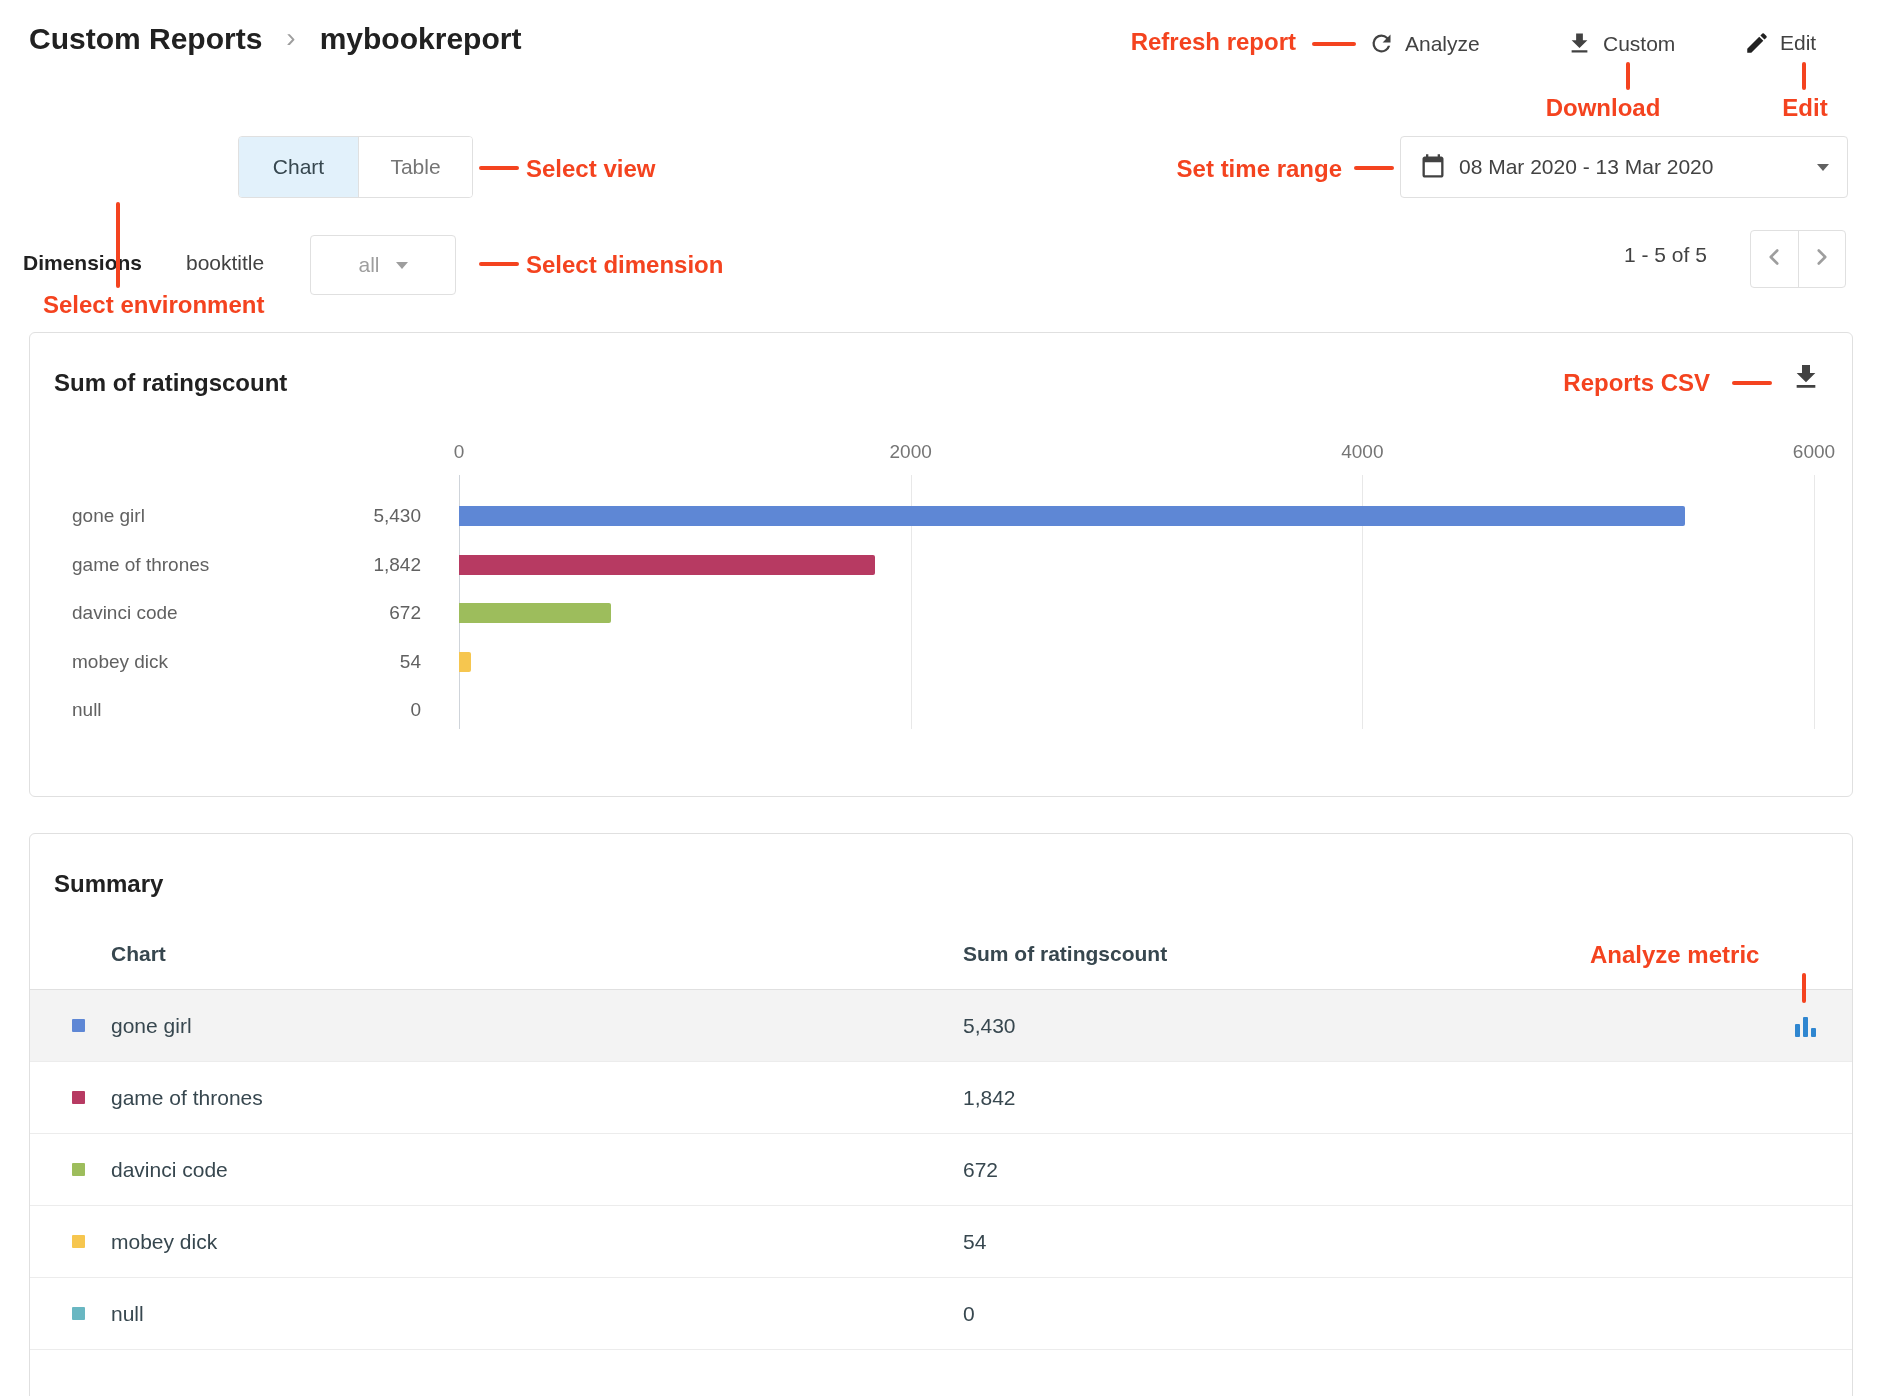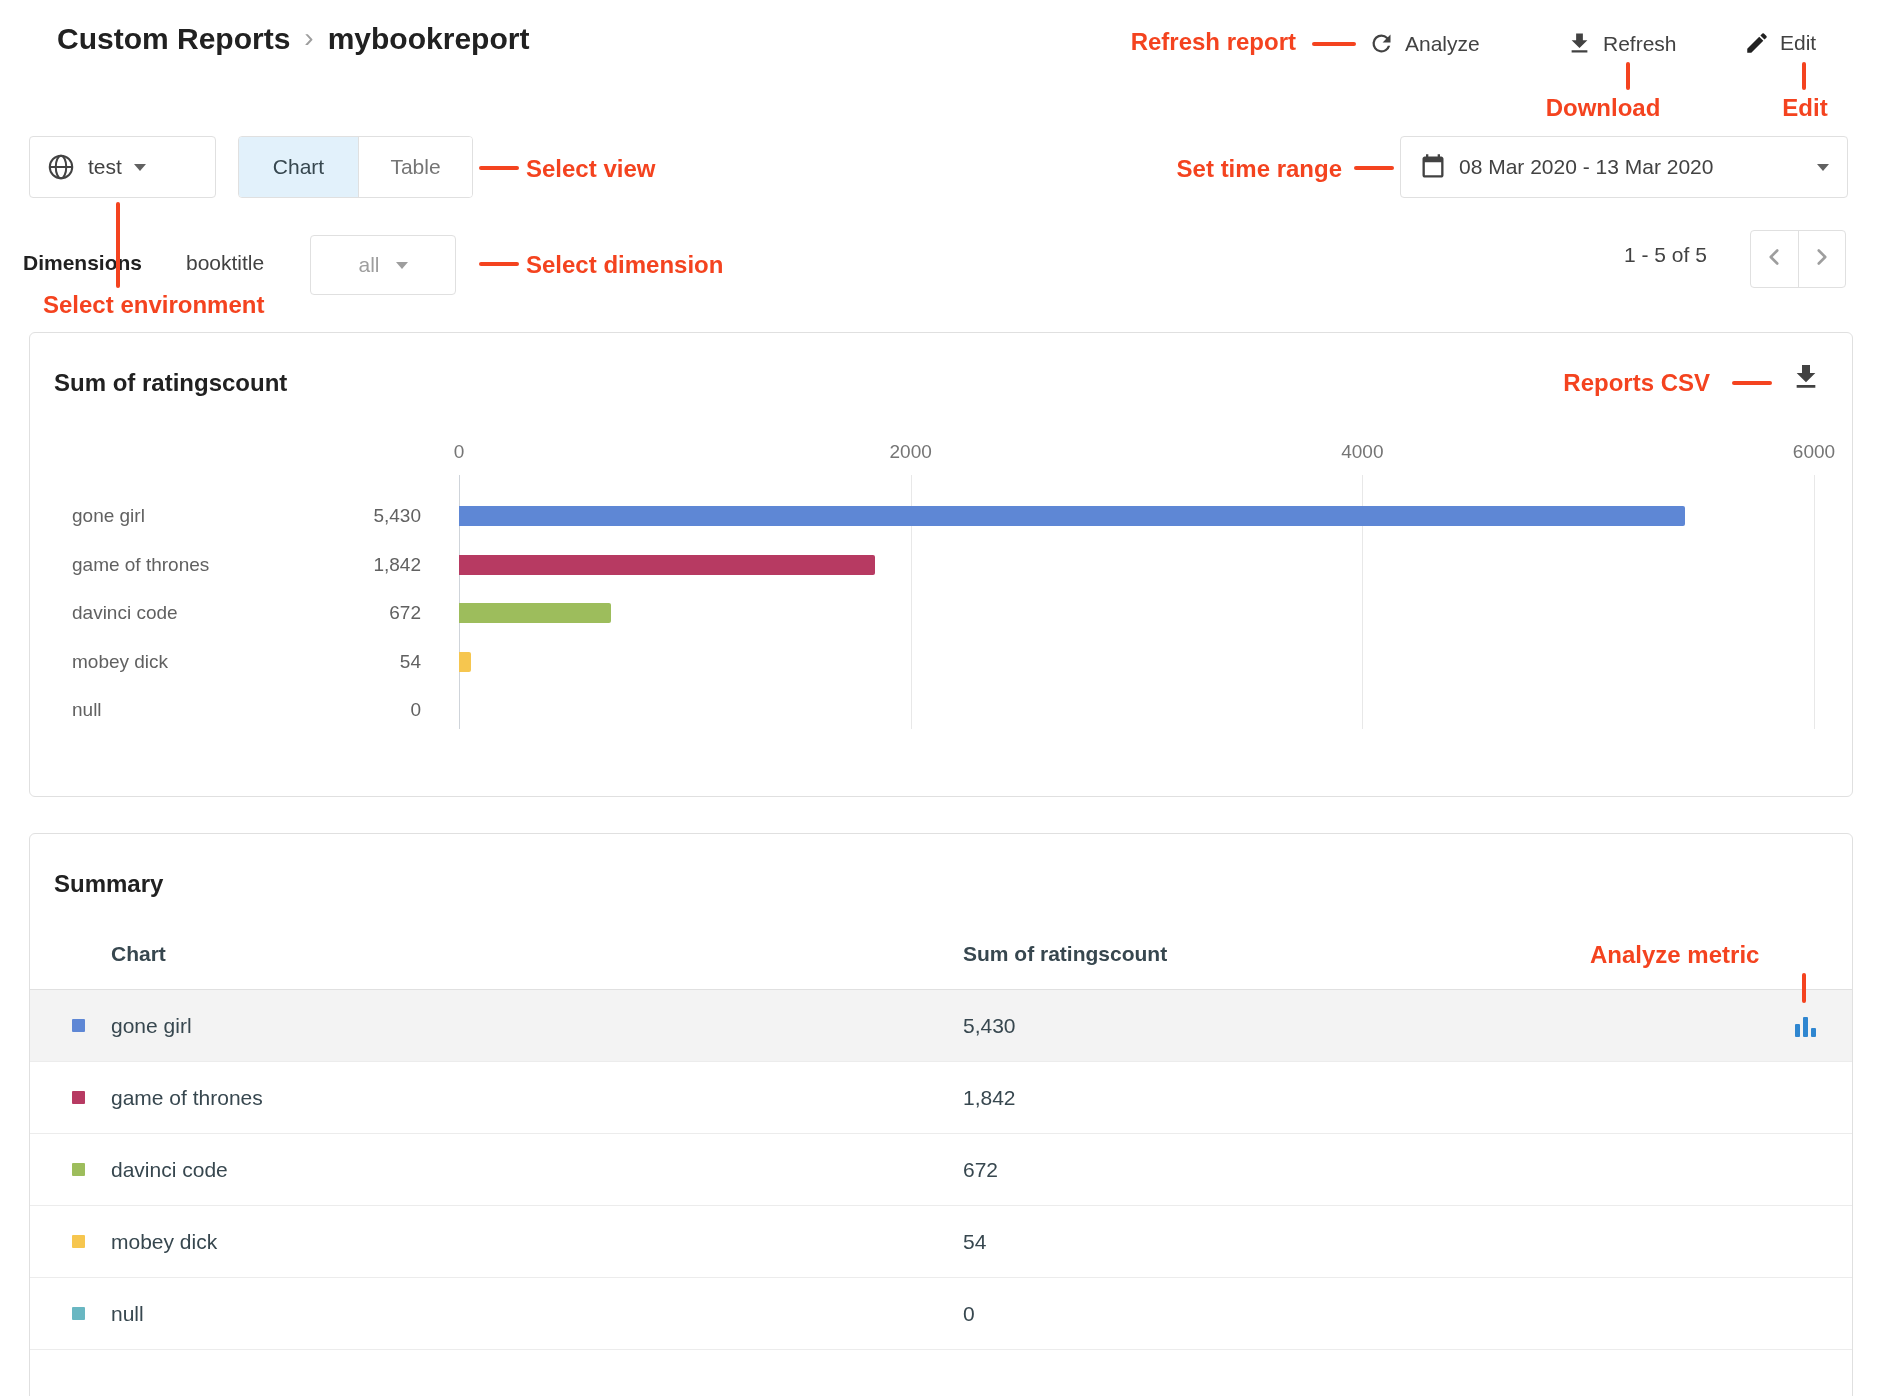--- a/index.html
+++ b/index.html
@@ -1,22 +1,22 @@
 <!DOCTYPE html>
 <html style="--ann: #f4431f;"><head>
 <meta charset="utf-8">
 <style>
   * { margin:0; padding:0; box-sizing:border-box; }
   html,body { background:#fff; }
   body { font-family:"Liberation Sans", sans-serif; color:#212121; }
   .canvas { position:relative; width:1882px; height:1396px; background:#fff; overflow:hidden; }
 
   
-  .breadcrumb { position:absolute; left:29px; top:22px; display:flex; align-items:center; gap:14px;
-                font-size:30px; font-weight:bold; color:#212121;margin-left:28px; }
+  .breadcrumb { position:absolute; left:29px; top:22px; display:flex; align-items:center; gap:24px;
+                font-size:30px; font-weight:bold; color:#212121; }
   .breadcrumb .sep { color:#9e9e9e; font-size:28px; font-weight:normal; margin-top:-3px; }
   .hact { position:absolute; top:30px; display:flex; align-items:center; gap:10px;
           font-size:21px; color:#424242; cursor:pointer; }
   .hicon { display:flex; align-items:center; }
 
   
   .ann { position:absolute; color:var(--ann,#f4431f); font-weight:bold; font-size:24px;
          white-space:nowrap; line-height:28px; z-index:20; }
   .ann-line-h { position:absolute; height:4px; background:var(--ann,#f4431f); border-radius:2px; z-index:20; }
   .ann-line-v { position:absolute; width:4px; background:var(--ann,#f4431f); border-radius:2px; z-index:20; }
@@ -99,52 +99,41 @@
     </span>
     <span>Analyze</span>
   </div>
 
   <div class="hact" style="left:1566px">
     <span class="hicon">
       <svg width="27" height="27" viewBox="0 0 24 24">
           <path fill="#424242" d="M19 9h-4V3H9v6H5l7 7 7-7zM5 18v2h14v-2H5z"></path>
         </svg>
     </span>
-    <span>Refresh</span>
+    <span>Custom</span>
   </div>
 
   <div class="hact" style="left:1744px">
     <span class="hicon">
       <svg width="26" height="26" viewBox="0 0 24 24">
           <path fill="#212121" d="M3 17.25V21h3.75L17.81 9.94l-3.75-3.75L3 17.25zM20.71 7.04c.39-.39.39-1.02 0-1.41l-2.34-2.34a.996.996 0 0 0-1.41 0l-1.83 1.83 3.75 3.75 1.83-1.83z"></path>
         </svg>
     </span>
     <span>Edit</span>
   </div>
 
   <div class="ann" style="right:586px; top:28px;">Refresh report</div>
   <div class="ann-line-h" style="left:1312px; top:42px; width:44px;"></div>
 
   <div class="ann" style="left:1603px; top:94px; transform:translateX(-50%);">Download</div>
   <div class="ann-line-v" style="left:1626px; top:62px; height:28px;"></div>
 
   <div class="ann" style="left:1805px; top:94px; transform:translateX(-50%);">Edit</div>
   <div class="ann-line-v" style="left:1802px; top:62px; height:28px;"></div>
 
-  <div class="box env-box">
-    <span class="hicon">
-      <svg width="30" height="30" viewBox="0 0 24 24">
-        <circle cx="12" cy="12" r="9" fill="none" stroke="#424242" stroke-width="1.6"></circle>
-        <ellipse cx="12" cy="12" rx="4.2" ry="9" fill="none" stroke="#424242" stroke-width="1.6"></ellipse>
-        <path d="M3 12h18" stroke="#424242" stroke-width="1.6"></path>
-      </svg>
-    </span>
-    <span>test</span>
-    <span class="caret"></span>
-  </div>
 
   <div class="seg">
     <div class="cell cell-chart" style="background: rgb(226, 241, 251); text-align: center;">Chart</div>
     <div class="cell cell-table">Table</div>
   </div>
 
   <div class="ann" style="left:526px; top:155px;">Select view</div>
   <div class="ann-line-h" style="left:479px; top:166px; width:40px;"></div>
 
   <div class="ann" style="right:540px; top:155px;text-align:right;">Set time range</div>

